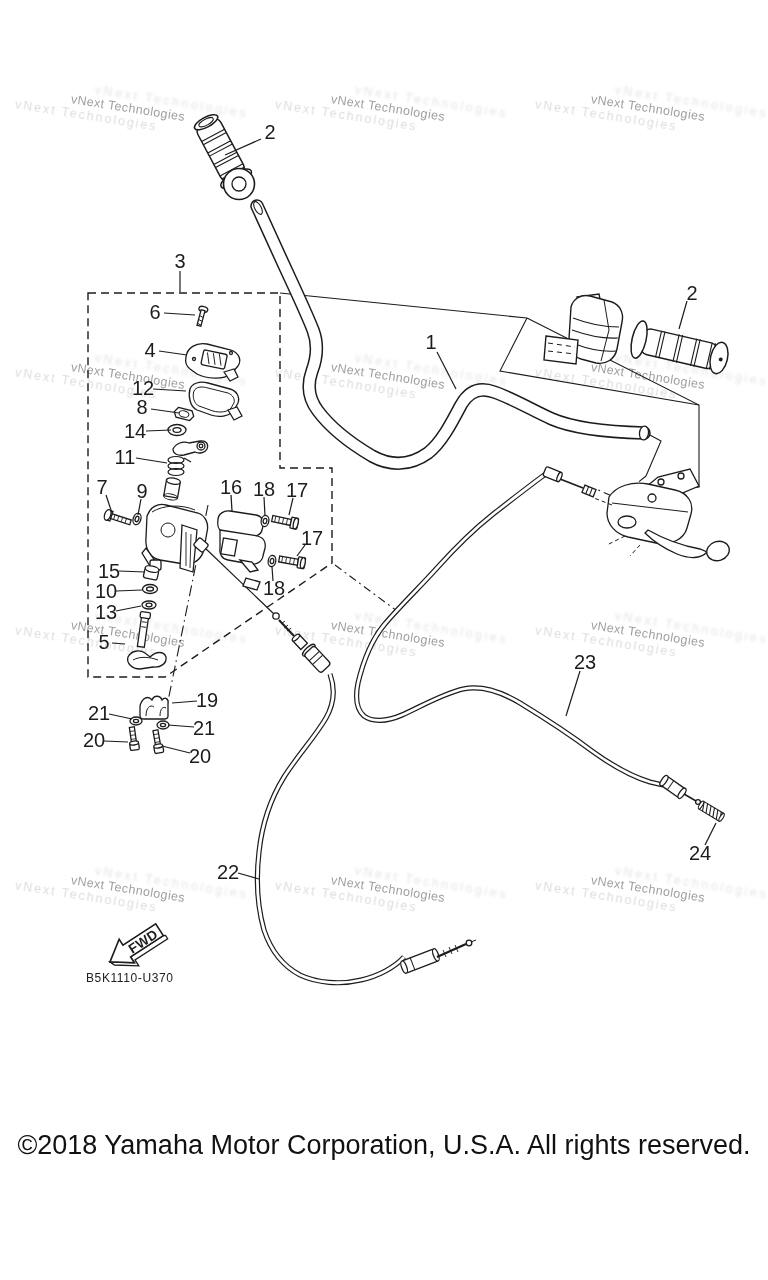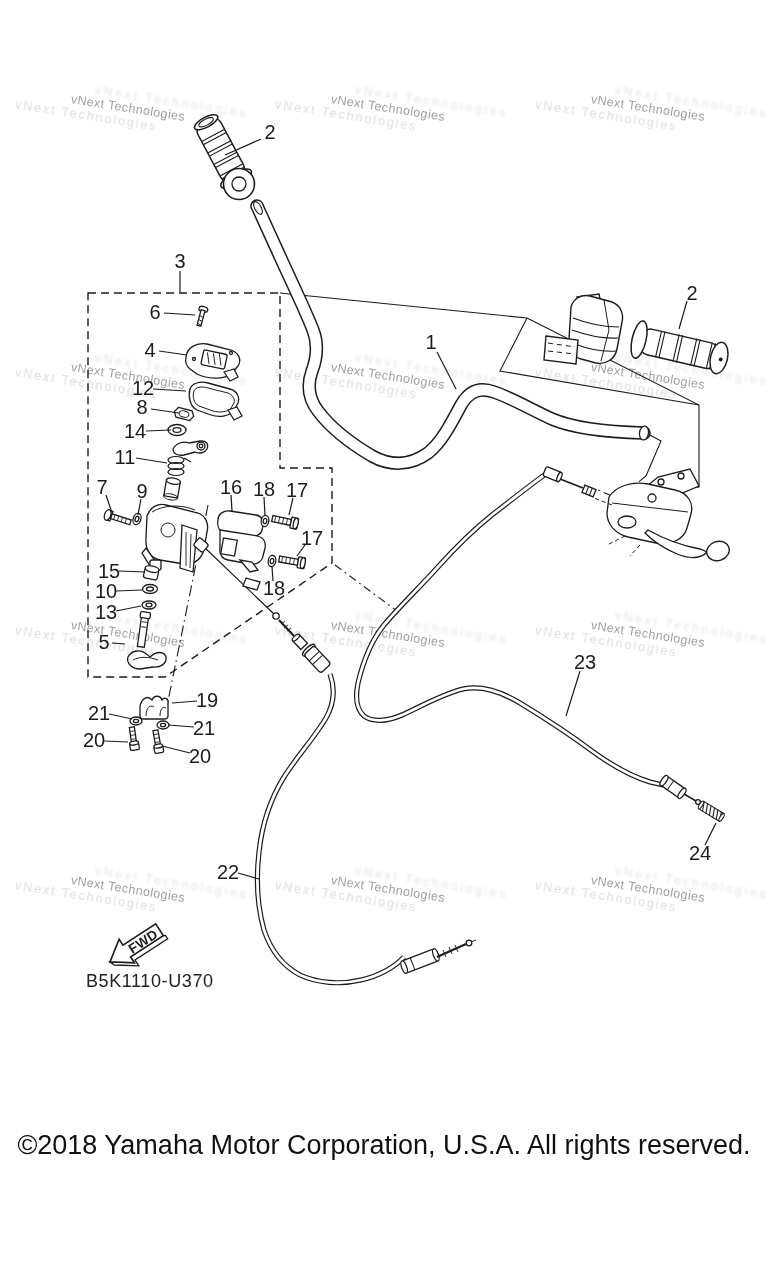--- a/index.html
+++ b/index.html
@@ -7,21 +7,21 @@
         font-family:"Liberation Sans",sans-serif;}
   #watermark-layer{position:absolute;left:0;top:0;width:768px;height:1280px;z-index:1;}
   .wm{position:absolute;width:240px;text-align:center;color:#8e8e8e;font-size:12.5px;
       letter-spacing:0.4px;transform:rotate(9deg);}
   .wm .main{position:relative;opacity:.85;white-space:nowrap;}
   .wm .g1{position:absolute;left:-40px;top:14px;width:100%;opacity:.30;filter:blur(.7px);
           letter-spacing:2px;white-space:nowrap;}
   .wm .g2{position:absolute;left:42px;top:-13px;width:100%;opacity:.24;filter:blur(.8px);
           letter-spacing:2.6px;white-space:nowrap;}
   #diagram-svg{position:absolute;left:0;top:0;z-index:2;}
-  .part-code{position:absolute;left:86px;top:971px;font-size:18px;color:#222;
+  .part-code{position:absolute;left:86px;top:971px;font-size:12px;color:#222;
              letter-spacing:.6px;z-index:3;}
   .copyright{position:absolute;left:0;top:1130px;width:768px;text-align:center;
              font-size:27px;color:#111;z-index:3;}
   .callout-label{font-size:20px;fill:#1c1c1c;}
   text{font-family:"Liberation Sans",sans-serif;}
 </style>
 </head>
 <body>
 
 <div class="page">

